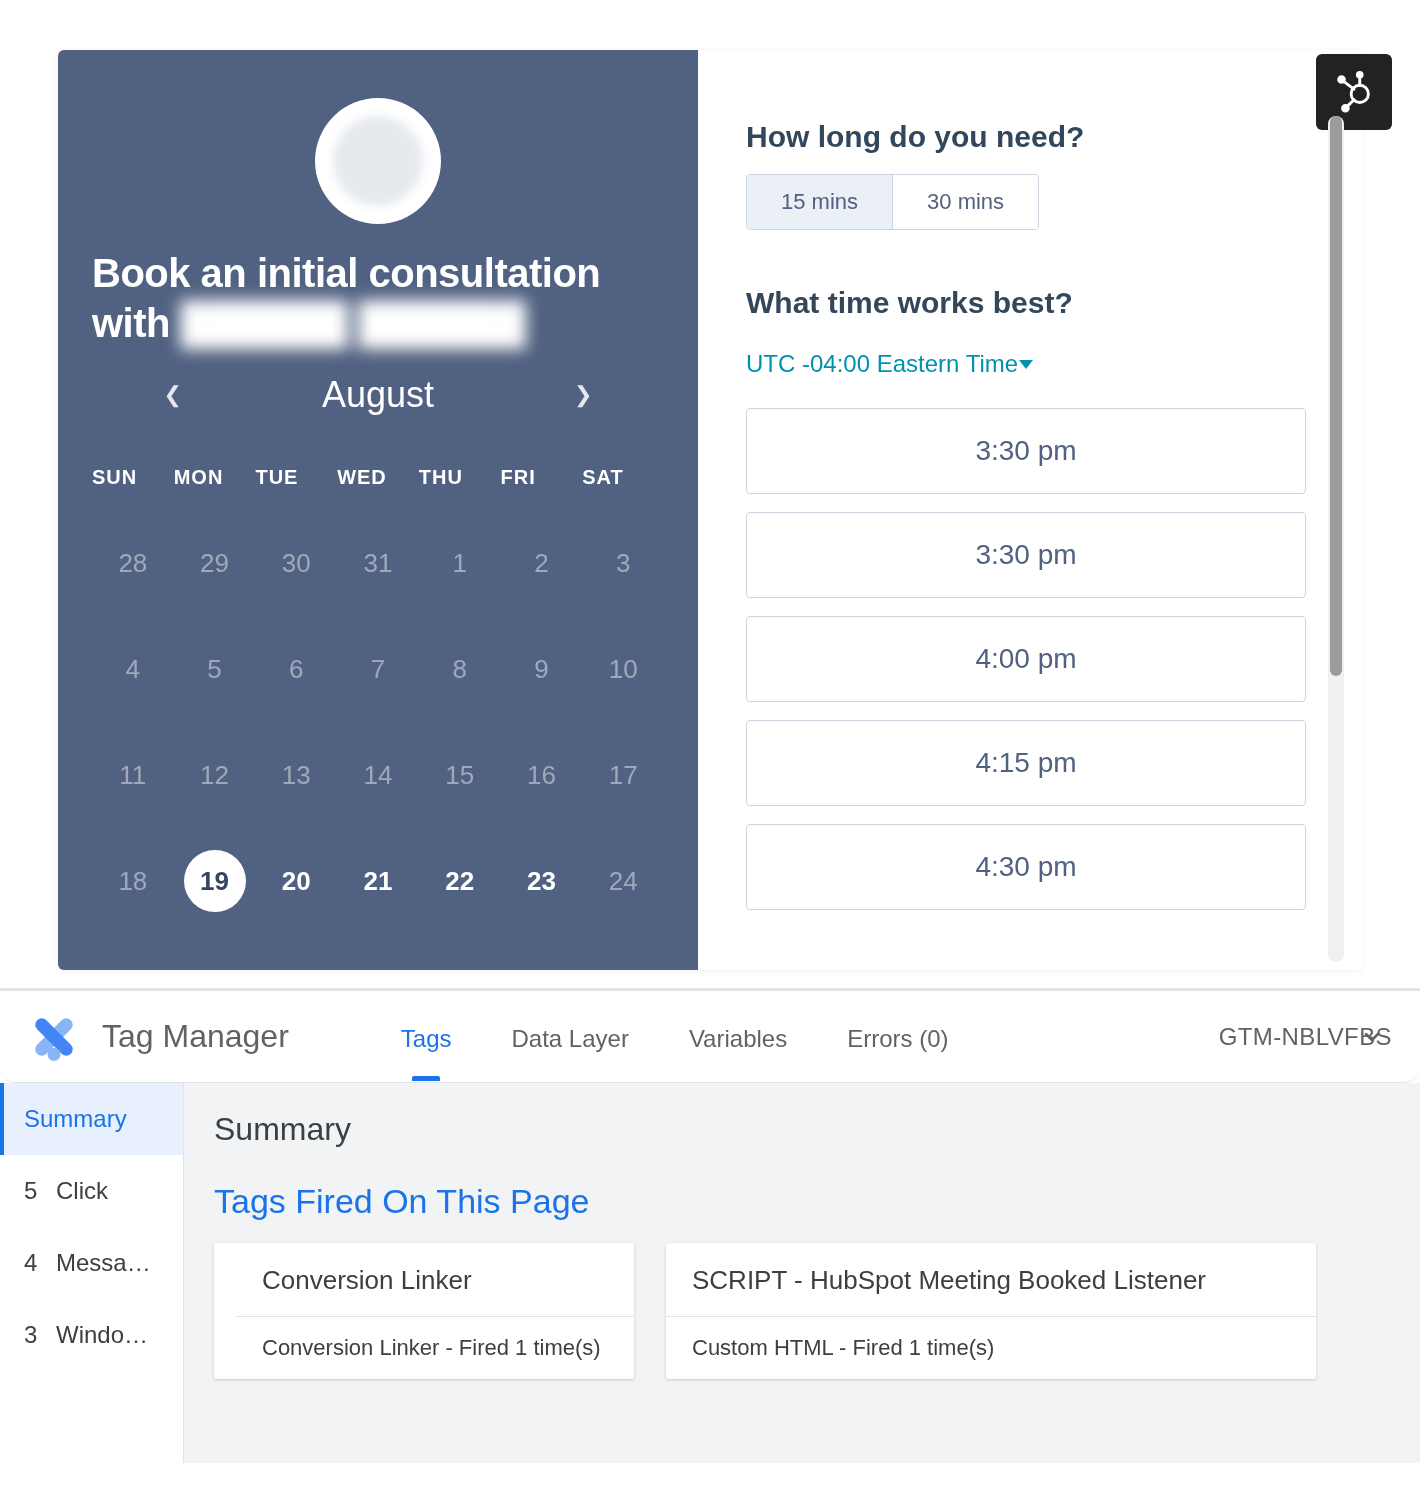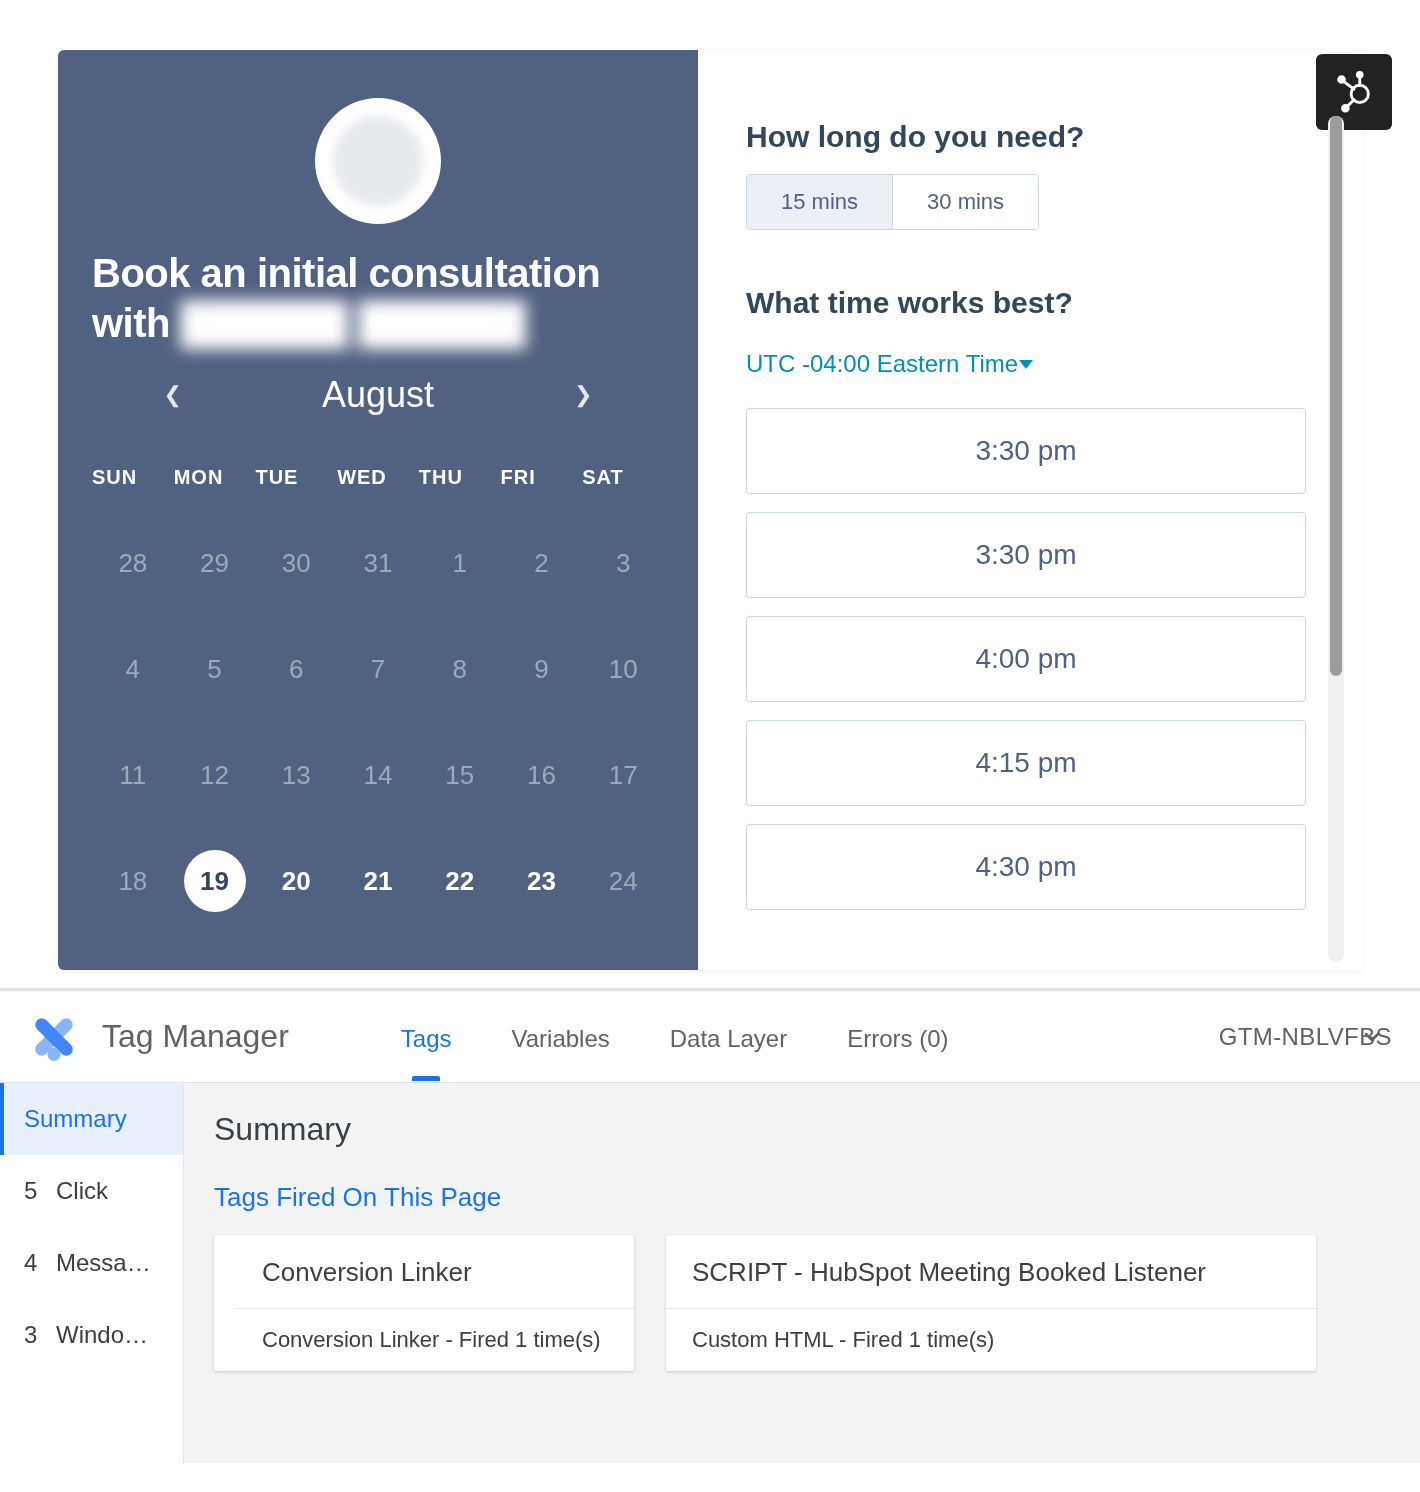--- a/index.html
+++ b/index.html
@@ -33,39 +33,39 @@
   .slots { margin-top: 30px; display:flex; flex-direction:column; gap:18px; }
   .slot { border:1px solid #cbd6e2; border-radius:4px; text-align:center; font-size:28px; color:#516181; padding:26px 0; cursor:pointer; }
   .scroll-gut { position:absolute; right:18px; top:66px; bottom:8px; width:16px; background:#f0f0f0; border-radius:8px; }
   .scroll-thumb { position:absolute; left:2px; right:2px; top:0; height:560px; background:#9b9b9b; border-radius:8px; }
 
   .hubspot-badge { position:absolute; top:4px; right:28px; width:76px; height:76px; background:#222; border-radius:6px; display:flex; align-items:center; justify-content:center; cursor:pointer; }
   .hubspot-badge svg { width:46px; height:46px; }
 
   
   .gtm { margin-top: 18px; border-top:3px solid #e1e4e7; background:#fff; }
-  .gtm-header { display:flex; align-items:center; height:92px; padding: 0 28px; border-bottom:1px solid #e1e4e7; position:relative; }
+  .gtm-header { display:flex; align-items:center; height:92px; padding: 0 28px; border-bottom:1px solid #e1e4e7; position:relative;border-radius:15px; }
   .gtm-logo { width:52px; height:52px; margin-right:22px; }
   .gtm-title { font-size:32px; color:#5f6368; margin-right: 110px; }
   .gtm-tabs { display:flex; gap:56px; font-size:24px; color:#5f6368; }
   .gtm-tab { padding: 30px 2px 26px 2px; cursor:pointer; position:relative; }
   .gtm-tab.active { color:#1a73e8; }
   .gtm-tab.active::after { content:""; position:absolute; left:24%; right:24%; bottom:-2px; height:5px; background:#1a73e8; border-radius:2px 2px 0 0; }
   .gtm-right { margin-left:auto; font-size:24px; color:#5f6368; letter-spacing:0.4px; }
   .gtm-chevron { position:absolute; right:36px; top:34px; cursor:pointer; }
   .gtm-chevron svg{ width:24px; height:24px; }
 
   .gtm-body { display:flex; background:#f1f3f5; min-height:380px; }
   .sidebar { width:184px; background:#fff; border-right:1px solid #e1e4e7; }
   .side-item { display:flex; align-items:center; height:72px; padding:0 20px; font-size:24px; color:#3c4043; border-left:4px solid transparent; cursor:pointer; white-space:nowrap; overflow:hidden; text-overflow:ellipsis; }
   .side-item .idx { width:32px; color:#3c4043; }
   .side-item.active { background:#e8f0fe; color:#1a73e8; border-left-color:#1a73e8; }
   .content { flex:1; padding: 28px 30px; }
   .content h2 { font-size:32px; font-weight:400; color:#3c4043; margin-bottom: 34px; }
-  .fired-label { font-size:26px; color:#1a73e8; margin-bottom:22px; }
+  .fired-label { font-size:34px; color:#1a73e8; margin-bottom:22px; }
   .tag-cards { display:flex; gap:32px; }
   .tag-card { background:#fff; border-radius:3px; box-shadow:0 1px 3px rgba(0,0,0,0.18); overflow:hidden; }
   .tag-card.small { width:420px;padding-left:22px; }
   .tag-card.big { width:650px; }
   .tag-card .name { font-size:26px; color:#3c4043; padding:22px 26px 20px 26px; }
   .tag-card .meta { font-size:22px; color:#3c4043; padding:18px 26px; border-top:1px solid #e1e4e7; }
 </style>
 </head>
 <body>
 
@@ -180,22 +180,22 @@
 <div class="gtm">
   <div class="gtm-header">
     <svg class="gtm-logo" viewBox="0 0 48 48">
       <rect x="18" y="2" width="12" height="44" rx="6" transform="rotate(45 24 24)" fill="#8ab4f8"></rect>
       <rect x="18" y="2" width="12" height="44" rx="6" transform="rotate(-45 24 24)" fill="#4285f4"></rect>
       <circle cx="24" cy="40" r="6" fill="#8ab4f8"></circle>
     </svg>
     <div class="gtm-title">Tag Manager</div>
     <div class="gtm-tabs" id="gtm-tabs">
         <div class="gtm-tab active">Tags</div>
+        <div class="gtm-tab">Data Layer</div>
         <div class="gtm-tab">Variables</div>
-        <div class="gtm-tab">Data Layer</div>
         <div class="gtm-tab">Errors (0)</div>
       </div>
     <div class="gtm-right">GTM-NBLVFBS</div>
     <div class="gtm-chevron">
       <svg viewBox="0 0 24 24">
           <path d="M6 9l6 6 6-6" fill="none" stroke="#5f6368" stroke-width="2.5" stroke-linecap="round" stroke-linejoin="round"></path>
         </svg>
     </div>
   </div>
   <div class="gtm-body">

